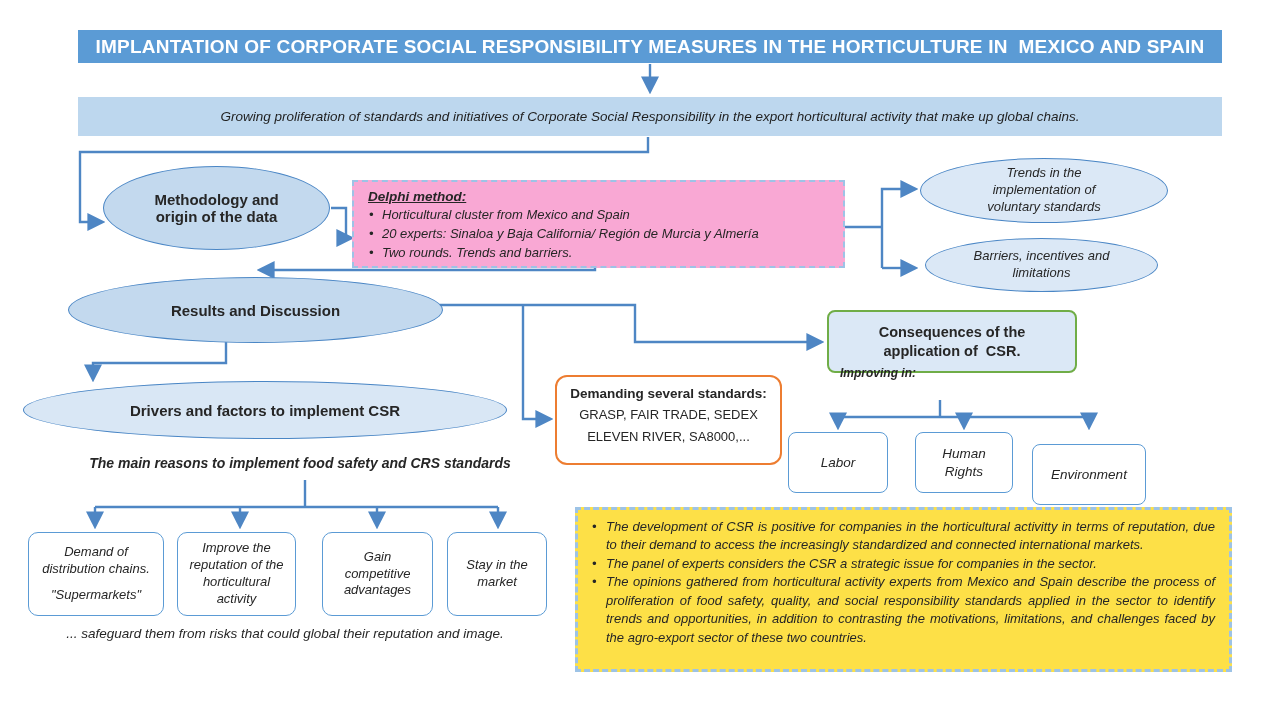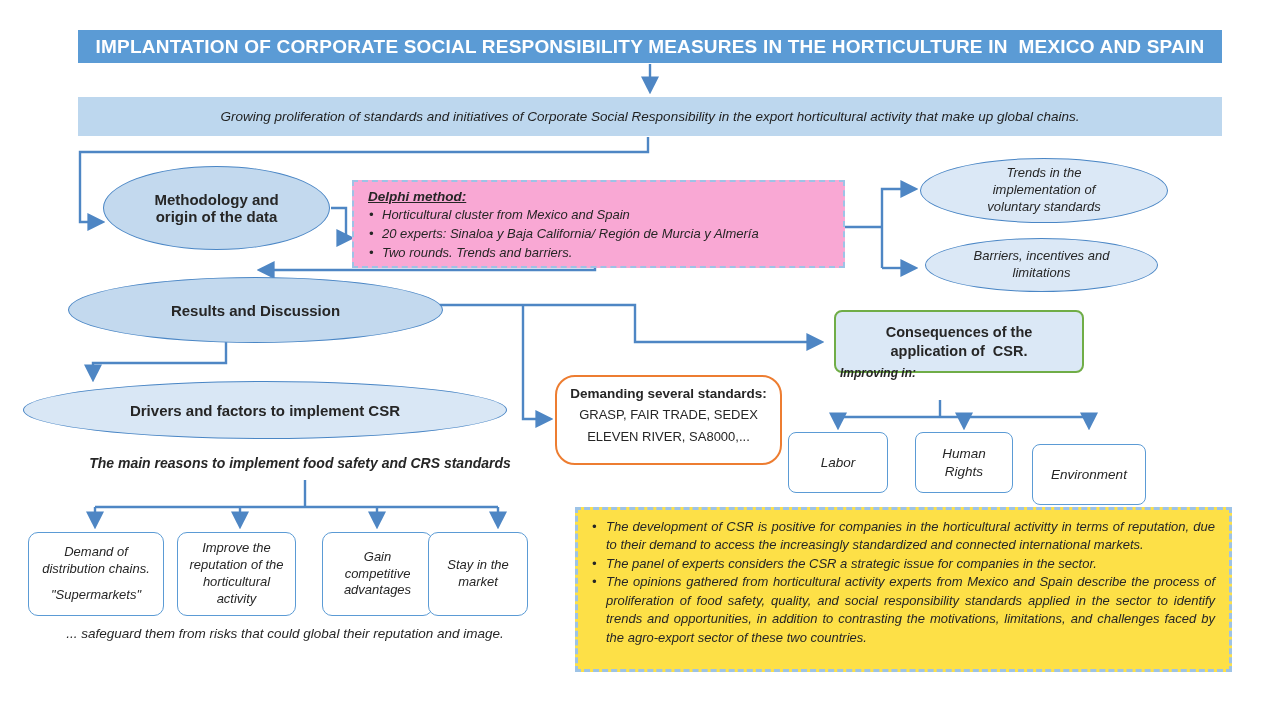--- a/index.html
+++ b/index.html
@@ -49,58 +49,58 @@
   }
   .delphi-heading { font-weight:bold; text-decoration:underline; font-size:13.5px; margin-bottom:2px; }
   .bullet-list { list-style:none; }
   .bullet-list li { position:relative; padding-left:14px; line-height:1.45; }
   .bullet-list li::before { content:"\2022"; position:absolute; left:1px; }
 
   .consequences {
     left:827px; top:310px; width:250px; height:63px; background:#dbe8f6;
     border:2px solid #70ad47; border-radius:8px; display:flex; align-items:center;
     justify-content:center; text-align:center; font-weight:bold; font-size:14.5px;
-    padding:0 14px; white-space:pre-wrap; line-height:1.3;margin-left:7px;
+    padding:0 14px; white-space:pre-wrap; line-height:1.3;
   }
   .improving-label {
     left:840px; top:366px; width:200px; height:20px; text-align:left;
     font-weight:bold; font-style:italic; font-size:12px;
   }
   .small-box {
     background:#ffffff; border:1.5px solid #5b9bd5; border-radius:8px;
     display:flex; align-items:center; justify-content:center; text-align:center;
     font-style:italic; font-size:13.5px; line-height:1.3; padding:4px 8px;
   }
   .box-labor { left:788px; top:432px; width:100px; height:61px; }
   .box-hr { left:915px; top:432px; width:98px; height:61px; }
   .box-env { left:1032px; top:432px; width:114px; height:61px;margin-top:12px; }
 
   .demanding {
     left:555px; top:375px; width:227px; height:90px; background:#ffffff;
-    border:2px solid #ed7d31; border-radius:20px; text-align:center;
+    border:2px solid #ed7d31; border-radius:12px; text-align:center;
     padding-top:9px; font-size:13px;
   }
   .demanding-heading { font-weight:bold; font-size:13.5px; margin-bottom:6px; }
   .demanding-line { margin-bottom:7px; }
 
   .reasons-heading {
     left:80px; top:455px; width:440px; text-align:center; font-weight:bold;
     font-style:italic; font-size:14px;
   }
   .reason-box {
     background:#ffffff; border:1.5px solid #5b9bd5; border-radius:10px;
     display:flex; flex-direction:column; align-items:center; justify-content:center;
     text-align:center; font-style:italic; font-size:13px; line-height:1.3;
     padding:4px 7px;
   }
   .rb1 { left:28px;  top:532px; width:136px; height:84px; }
   .rb1 .gap { height:9px; }
   .rb2 { left:177px; top:532px; width:119px; height:84px; }
   .rb3 { left:322px; top:532px; width:111px; height:84px; }
-  .rb4 { left:428px; top:532px; width:100px; height:84px; }
+  .rb4 { left:447px; top:532px; width:100px; height:84px; }
 
   .safeguard {
     left:30px; top:626px; width:510px; text-align:center; font-style:italic;
     font-size:13.5px;
   }
 
   .findings {
     left:575px; top:507px; width:657px; height:165px; background:#fde047;
     border:3px dashed #9dc3e6; padding:8px 14px 6px 10px; font-style:italic;
     font-size:13px;

